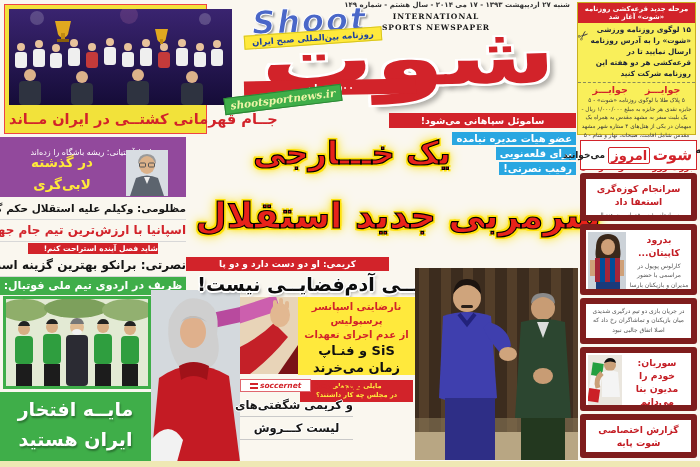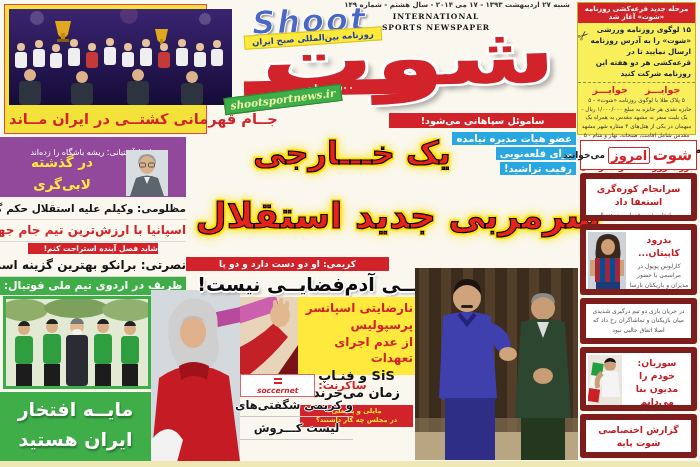--- a/index.html
+++ b/index.html
@@ -95,28 +95,28 @@
   
   .karimi-strip{left:186px;top:257px;width:203px;height:14px;background:#d2232a;color:#fff;
     font-size:9px;font-weight:bold;text-align:center;line-height:14px;direction:rtl;}
   .messi-headline{left:186px;top:271px;width:270px;height:26px;font-size:19px;font-weight:900;
     color:#0d0d0d;text-align:center;line-height:26px;direction:rtl;white-space:nowrap;
     text-shadow:1.5px 0 0 #fff,-1.5px 0 0 #fff,0 1.5px 0 #fff,0 -1.5px 0 #fff,
       1px 1px 0 #fff,-1px -1px 0 #fff,2px 3px 3px rgba(0,0,0,.3);}
   .hand-photo{left:240px;top:297px;width:58px;height:77px;}
   .sponsor-box{left:298px;top:297px;width:117px;height:78px;background:#ffe93c;
     box-sizing:border-box;padding:3px 2px 2px;text-align:center;direction:rtl;}
-  .sponsor-kicker{color:#d2232a;font-size:12px;font-weight:bold;line-height:1.4;text-align:right;}
+  .sponsor-kicker{color:#d2232a;font-size:10px;font-weight:bold;line-height:1.4;}
   .sponsor-main{color:#111;font-weight:900;font-size:13px;line-height:1.3;margin-top:1px;}
   .majles-strip{background:#d2232a;color:#ffe93c;font-size:6.6px;font-weight:bold;
     margin-top:3px;padding:2px 0;line-height:1.4;}
   .soccernet-strip{left:240px;top:377px;width:92px;height:16px;display:flex;align-items:center;
     gap:3px;}
   .soccernet-logo{background:#fff;border:1px solid #e0666e;color:#d2232a;font-size:7.5px;
-    font-weight:900;font-style:italic;padding:1px 16px;display:flex;align-items:center;gap:2px;flex-direction:column;}
+    font-weight:900;font-style:italic;padding:1px 9px;display:flex;gap:2px;}
   .bars-icon{display:inline-block;width:8px;height:8px;
     background:repeating-linear-gradient(0deg,#d2232a 0 2px,#fff 2px 4px);}
   .soccernet-label{color:#d2232a;font-weight:900;font-size:11px;direction:rtl;}
   .queiroz-block{left:240px;top:394px;width:113px;direction:rtl;}
   .queiroz-line{font-size:11.5px;font-weight:900;color:#161616;text-align:center;
     line-height:22px;height:22px;border-bottom:1px solid #c9c9c9;white-space:nowrap;
     text-shadow:1px 0 #fff,-1px 0 #fff,0 1px #fff,0 -1px #fff;}
   .gym-photo{left:415px;top:268px;width:163px;height:192px;}
 
   
@@ -229,21 +229,21 @@
       <span>جوایـــز</span>
     </div>
     <div class="prizes-detail">۵ پلاک طلا با لوگوی روزنامه «شوت» - ۵ جایزه نقدی هر جایزه به مبلغ ۱/۰۰۰/۰۰۰ ریال - یک بلیت سفر به مشهد مقدس به همراه یک میهمان در یکی از هتل‌های ۴ ستاره شهر مشهد مقدس شامل اقامت، صبحانه، نهار و شام - ۵ توپ ورزشی - ۵ گرم‌کن ورزشی</div>
     <div class="lottery-footer">جوایز برندگان قرعه‌کشی بزرگ روزنامه شوت ارسال شد</div>
   </div>
 
   <div class="abs kicker-strip">ساموئل سپاهانی می‌شود!</div>
   <div class="abs side-notes">
     <span class="side-note">عضو هیات مدیره نیامده</span>
     <span class="side-note">برای قلعه‌نویی</span>
-    <span class="side-note">رقیب تراشید!</span>
+    <span class="side-note">رقیب نصرتی!</span>
   </div>
   <div class="abs big-headline headline-line1">یک خـــارجی</div>
   <div class="abs big-headline headline-line2">سرمربی جدید استقلال</div>
 
   <div class="abs purple-box">
     <div class="vaez-strip">واعظ آشتیانی: ریشه باشگاه را زده‌اند</div>
     <svg class="vaez-photo" width="42" height="46" viewBox="0 0 42 46" xmlns="http://www.w3.org/2000/svg">
       <rect width="42" height="46" fill="#d8dde2"></rect>
       <path d="M12,14 Q12,4 21,4 Q30,4 30,14 Q26,9 21,9 Q16,9 12,14 Z" fill="#9a9a9a"></path>
       <ellipse cx="21" cy="15" rx="8" ry="9" fill="#dcb28a"></ellipse>

